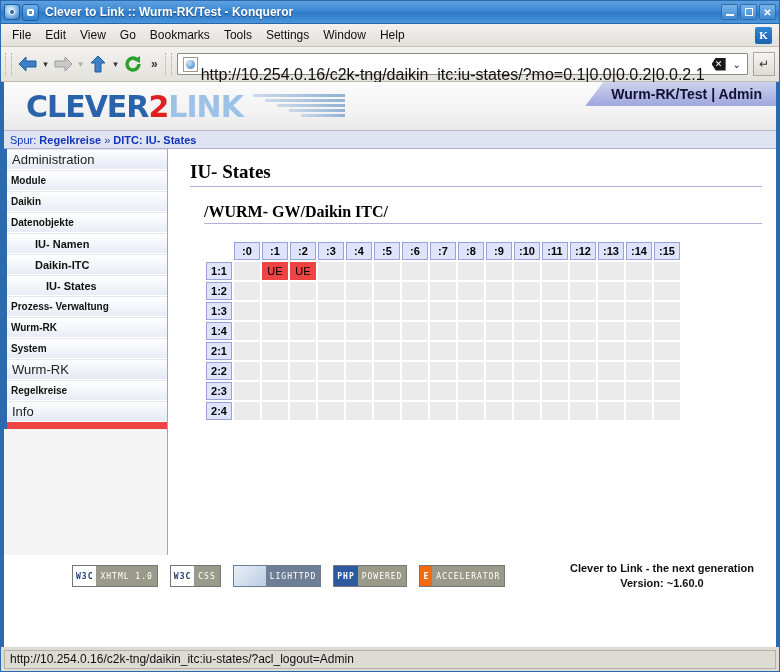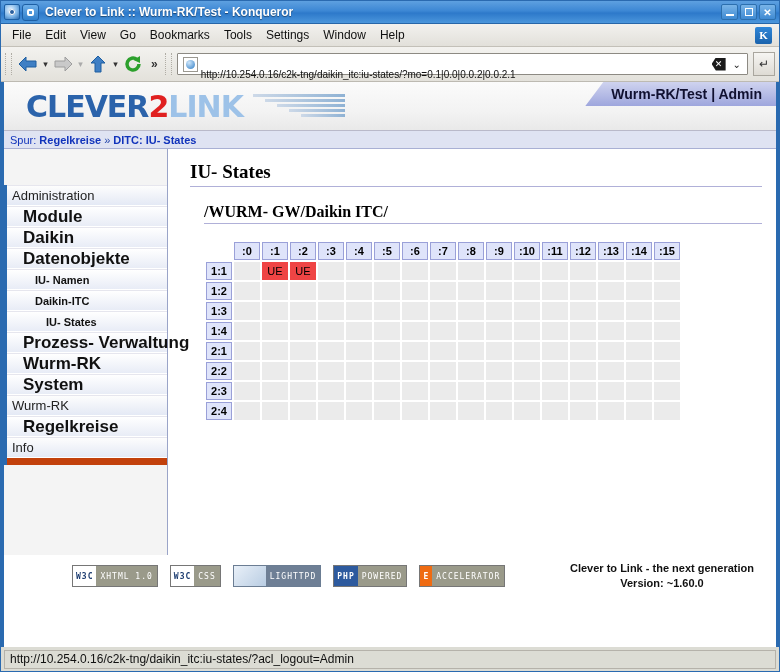--- a/index.html
+++ b/index.html
@@ -89,21 +89,21 @@
     flex:1;height:22px;background:#fff;border:1px solid #8d8a83;
     display:flex;align-items:center;padding:0 2px;box-sizing:border-box;
     border-radius:1px;
   }
   .urlicon{
     width:15px;height:15px;margin:0 3px;border:1px solid #9b9890;background:#fff;
     display:flex;align-items:center;justify-content:center;box-sizing:border-box;
   }
   .urlicon .g{width:9px;height:9px;border-radius:50%;background:radial-gradient(circle at 35% 30%,#cfe7fb,#2f7cc4);}
   .urltext{
-    flex:1;font-size:10px;color:#101010;white-space:nowrap;overflow:hidden;margin-top:21px;
+    flex:1;font-size:16px;color:#101010;white-space:nowrap;overflow:hidden;margin-top:21px;
   }
   .clearbtn{
     width:14px;height:13px;background:#1a1a1a;margin-right:3px;
     clip-path:polygon(30% 0,100% 0,100% 100%,30% 100%,0 50%);
     display:flex;align-items:center;justify-content:center;
     color:#fff;font-size:9px;line-height:1;
   }
   .urlcaret{font-size:10px;color:#222;padding:0 4px;}
   .gobtn{
     width:22px;height:24px;margin-left:4px;
@@ -159,31 +159,31 @@
   .body-row{flex:1;display:flex;min-height:0;}
 
   
   .sidebar{
     width:163px;flex:0 0 163px;
     background:#f4f4f4;
     border-right:1px solid #9aa4c8;
     position:relative;
     padding-top:0;
   }
-  .sb-inner{border-left:3px solid #2a6ab0;height:280px;box-sizing:border-box;background:#c2410c;margin-top:36px;}
+  .sb-inner{border-left:3px solid #2a6ab0;height:280px;box-sizing:border-box;background:#ef4444;}
   .sb-item{
     height:19px;display:flex;align-items:center;
     font-size:11px;color:#111;
     background:linear-gradient(to bottom,#ffffff,#e8ecf6);
     border-bottom:1px solid #ffffff;
     border-top:1px solid #e6e6ee;
     white-space:nowrap;
   }
   .sb-item.lvl0{font-size:13px;color:#222;padding-left:5px;background:linear-gradient(to bottom,#fdfdfd,#e4e9f5);}
-  .sb-item.lvl1{padding-left:16px;font-weight:bold;font-size:17px;}
+  .sb-item.lvl1{padding-left:4px;font-weight:bold;font-size:10px;}
   .sb-item.lvl2{padding-left:28px;font-weight:bold;font-size:11px;}
   .sb-item.lvl3{padding-left:39px;font-weight:bold;font-size:11px;}
 
   
   .content{flex:1;background:#fff;padding:12px 0 0 22px;min-width:0;}
   .h1{
     font-family:"Liberation Serif",serif;font-size:19px;font-weight:bold;color:#000;
     border-bottom:1px solid #b0b0d8;padding-bottom:3px;margin:0 14px 16px 0;
   }
   .h2{

